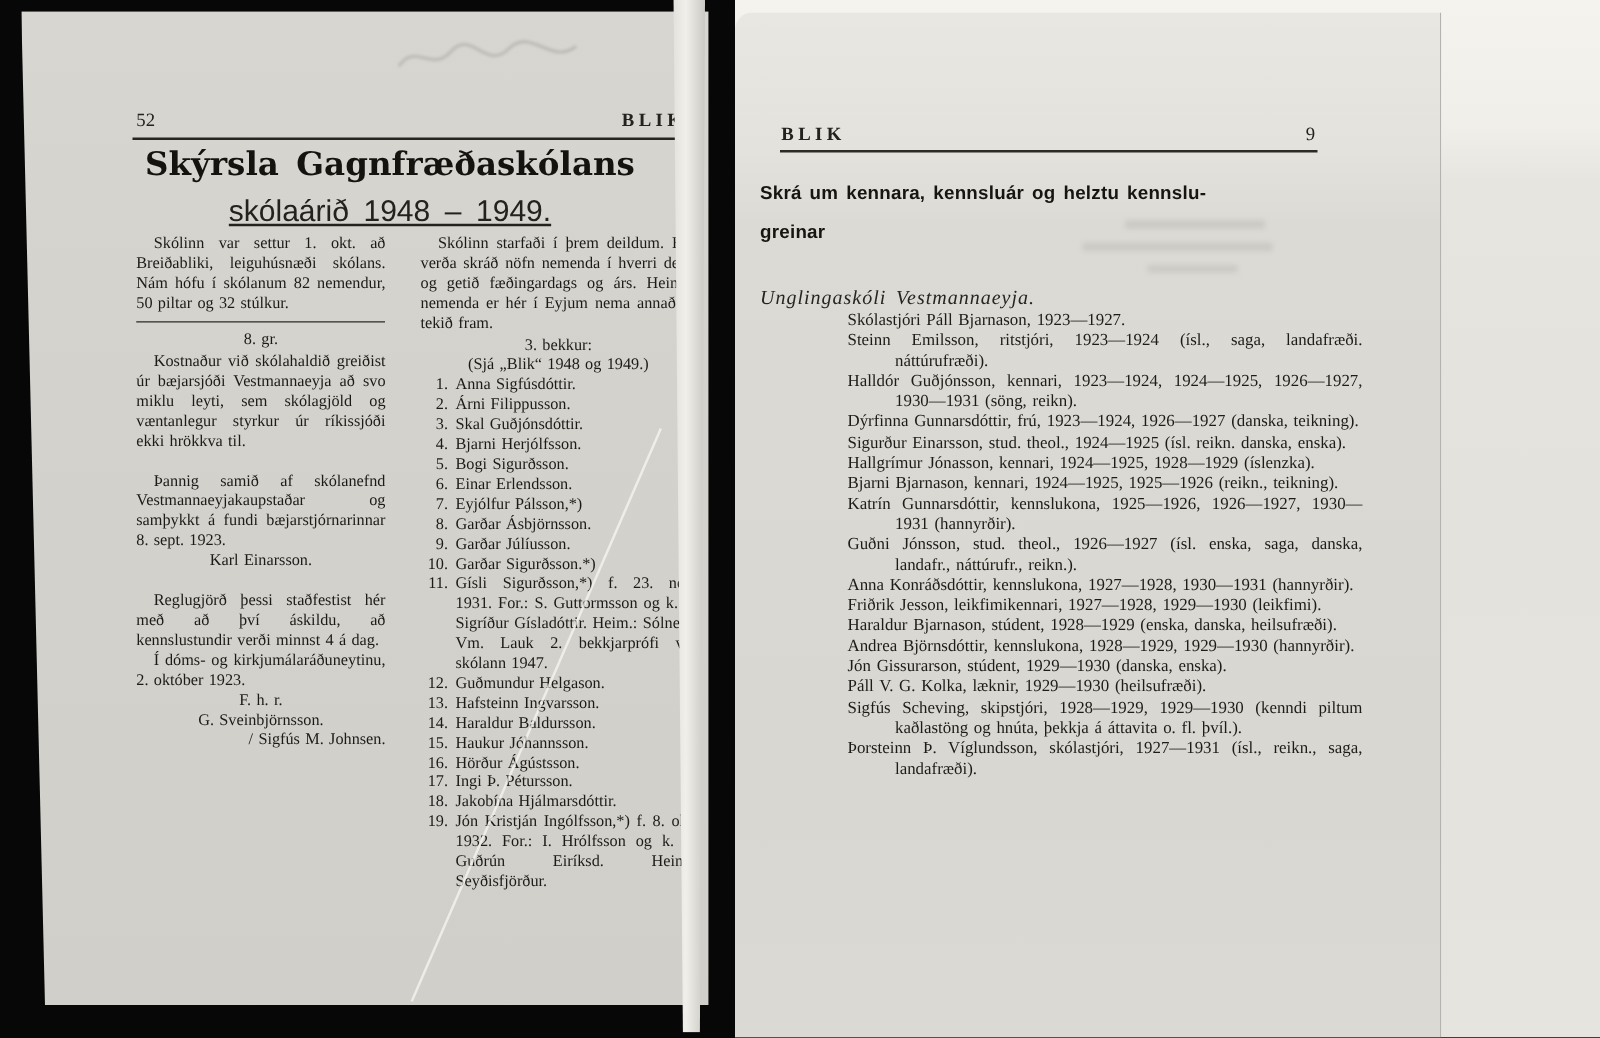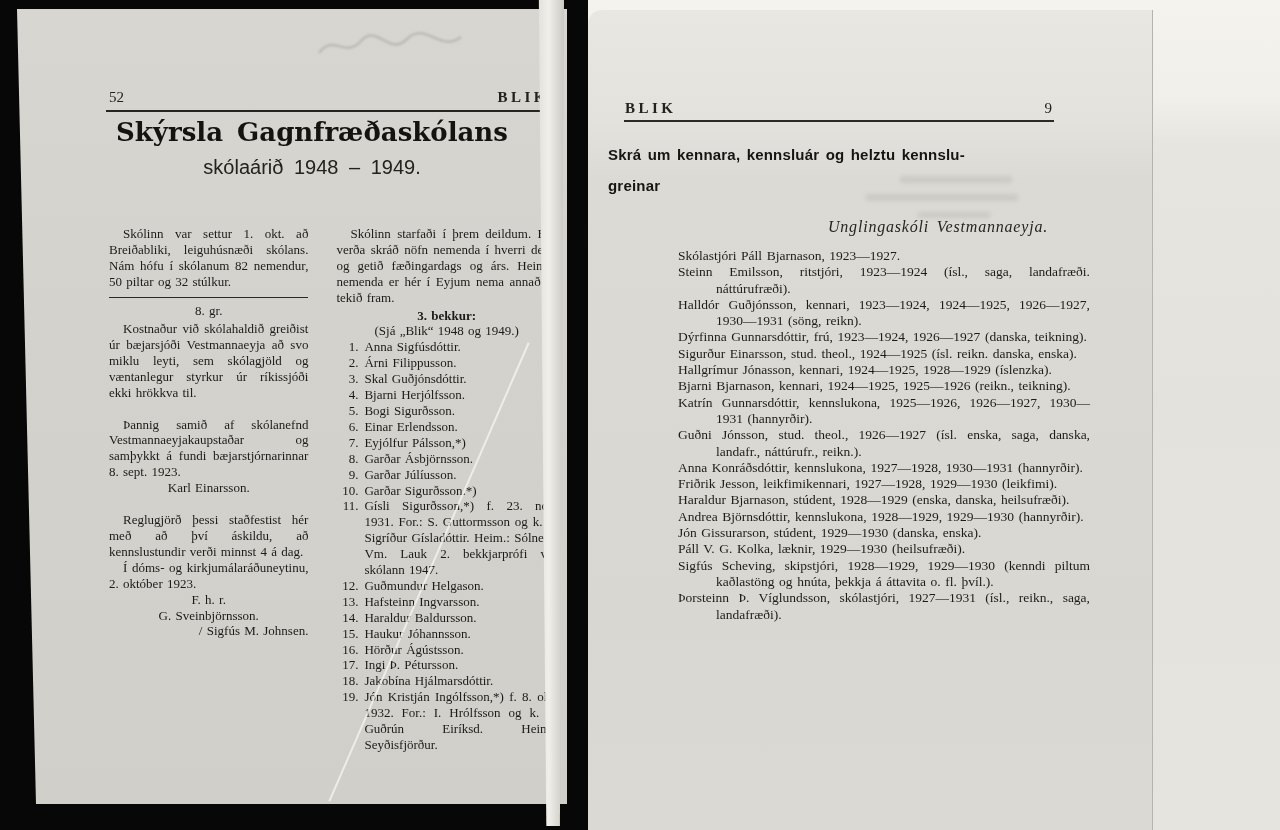--- a/index.html
+++ b/index.html
@@ -21,49 +21,49 @@
     background:linear-gradient(180deg,#e9e7e2 0,#e4e2dd 110px,#dcdad5 170px,#d9d7d2 600px,#dbd9d4 100%);
     border-right:1px solid #b5b3af;
   }
   .rp-header{position:absolute;left:37px;top:90px;width:427px;display:flex;justify-content:space-between;font-size:15px;}
   .rp-journal{letter-spacing:3.5px;font-weight:bold;color:#23221e;}
   .rp-pagenum{color:#23221e;}
   .rp-rule{position:absolute;left:36px;top:110px;width:430px;height:2px;background:#2b2a25;}
   .rp-title{position:absolute;left:20px;width:440px;text-align:left;
     font-family:"Liberation Sans",sans-serif;font-weight:bold;font-size:15px;color:#161511;letter-spacing:.2px;word-spacing:2px;}
   .rp-title1{top:136px;} .rp-title2{top:167px;}
-  .rp-subtitle{position:absolute;left:20px;top:208px;width:440px;text-align:right;
+  .rp-subtitle{position:absolute;left:20px;top:220px;width:440px;text-align:left;
     font-style:italic;font-size:16px;letter-spacing:.8px;word-spacing:3px;color:#26251f;}
   .teacher-list{position:absolute;left:50px;top:238px;width:412px;
     font-size:13.5px;line-height:16.3px;word-spacing:1.2px;color:#1d1c18;margin-left:40px;}
   .teacher{padding-left:38px;text-indent:-38px;text-align:justify;margin:0;}
   
   .left-page{
     position:absolute;left:17px;top:9px;width:550px;height:795px;
     clip-path:polygon(0 0,100% 0,100% 100%,19px 100%);
     background:linear-gradient(180deg,#d8d6d1 0,#d4d2cd 300px,#d1cfca 100%);
   }
   .lp-header{position:absolute;left:92px;top:80px;width:440px;display:flex;justify-content:space-between;font-size:15px;color:#23221e;}
   .lp-journal{letter-spacing:3.5px;font-weight:bold;}
   .lp-rule{position:absolute;left:89px;top:101px;width:443px;height:2px;background:#26251f;}
   .lp-title{position:absolute;left:60px;top:108px;width:470px;text-align:center;
     font-family:"DejaVu Serif",serif;font-weight:bold;font-size:26px;word-spacing:5px;color:#141310;}
   .lp-subtitle{position:absolute;left:60px;top:147px;width:470px;text-align:center;
-    font-family:"Liberation Sans",sans-serif;font-size:20px;word-spacing:5px;color:#23221d;}
-  .lp-cols{position:absolute;left:92px;top:177px;width:448px;display:flex;gap:28px;margin-top:40px;}
+    font-family:"Liberation Sans",sans-serif;font-size:24px;word-spacing:5px;color:#23221d;text-decoration:underline;}
+  .lp-cols{position:absolute;left:92px;top:177px;width:448px;display:flex;gap:28px;}
   .col{font-size:13px;line-height:15.9px;text-align:justify;word-spacing:1px;}
   .col1{width:207px;} .col2{width:229px;}
   .col p{margin:0;}
   p.ind{text-indent:14px;}
   .mt{margin-top:16px !important;}
   .center{text-align:center !important;}
   .right{text-align:right !important;}
   .col-rule{height:1.5px;background:#2b2a24;margin:7px 0 5px;}
   .sec-head{text-align:center;margin:0 0 2px !important;}
-  .class-head{text-align:center;margin-top:2px !important;font-weight:bold;}
+  .class-head{text-align:center;margin-top:2px !important;}
   .class-note{text-align:center;}
   .student{display:flex;margin:0;}
   .snum{width:22px;text-align:right;flex:none;margin-right:6px;}
   .sname{flex:1;text-align:justify;}
   
   .edge-strip{
     position:absolute;left:530px;top:0;width:34px;height:826px;
     clip-path:polygon(26% 0,100% 0,88% 100%,48% 100%);
     background:linear-gradient(90deg,#d8d6d1,#f0efe9 55%,#cbc9c4);
   }

